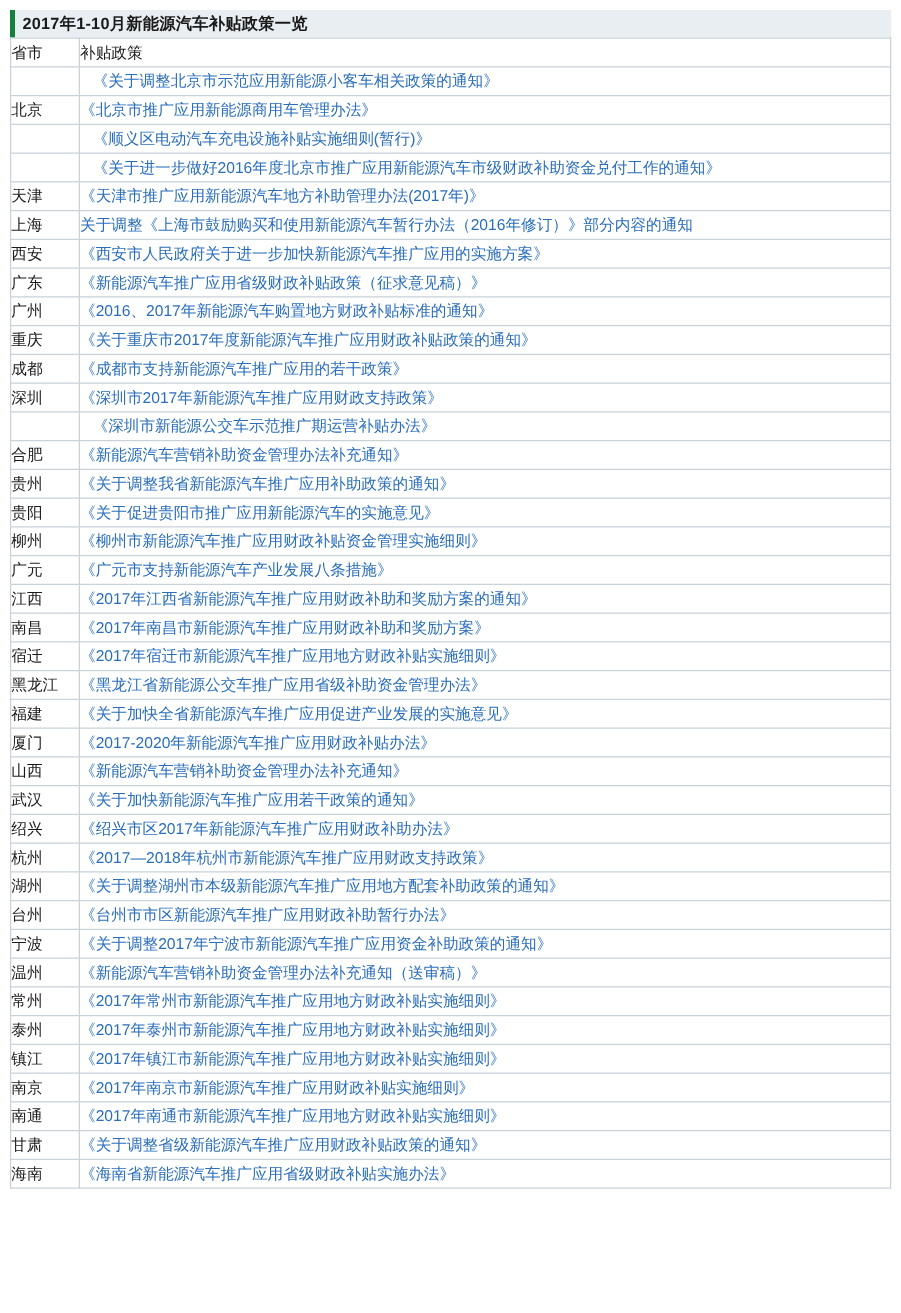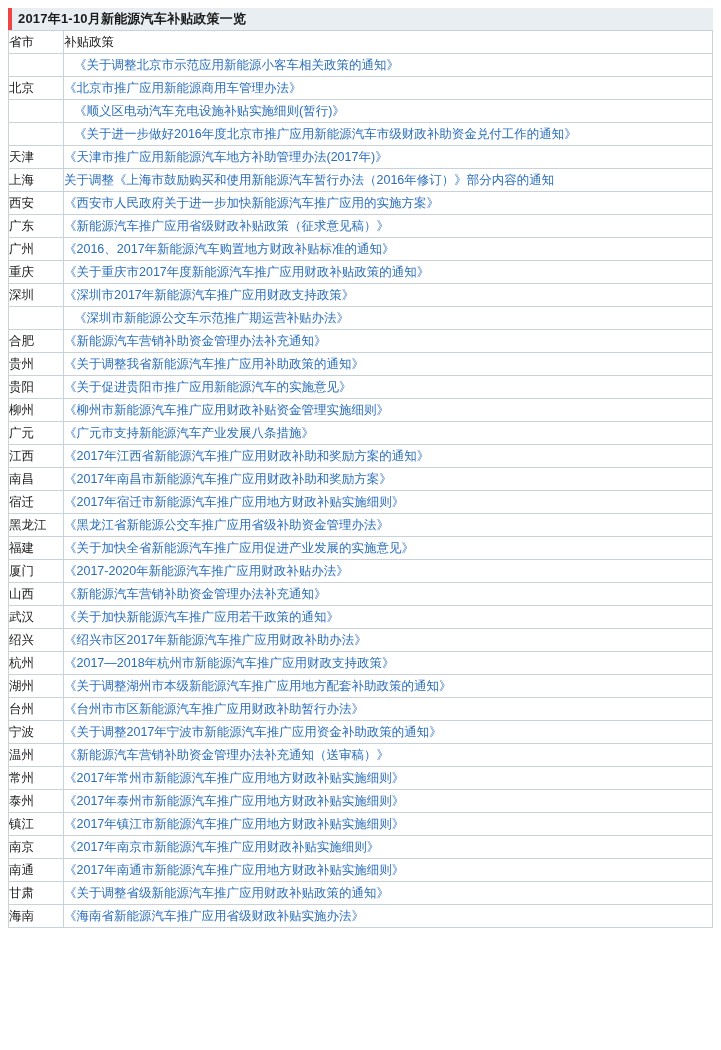--- a/index.html
+++ b/index.html
@@ -15,21 +15,21 @@
     width: 721px;
     box-sizing: border-box;
     padding: 8px 8px 10px 8px;
     background: #ffffff;
   }
   .title-bar {
     display: flex;
     align-items: center;
     height: 22px;
     background: #e9eef2;
-    border-left: 4px solid #ef4444;
+    border-left: 4px solid #15803d;
     box-sizing: border-box;
     padding-left: 6px;
     margin-bottom: 0;
   }
   .title-bar .title-text {
     font-size: 13px;
     font-weight: bold;
     color: #1a1a1a;
     letter-spacing: 0.2px;
     white-space: nowrap;
@@ -130,20 +130,24 @@
         </tr>
         <tr>
           <td class="region-cell">广州</td>
           <td class="policy-cell">《2016、2017年新能源汽车购置地方财政补贴标准的通知》</td>
         </tr>
         <tr>
           <td class="region-cell">重庆</td>
           <td class="policy-cell">《关于重庆市2017年度新能源汽车推广应用财政补贴政策的通知》</td>
         </tr>
         <tr>
+          <td class="region-cell">成都</td>
+          <td class="policy-cell">《成都市支持新能源汽车推广应用的若干政策》</td>
+        </tr>
+        <tr>
           <td class="region-cell">深圳</td>
           <td class="policy-cell">《深圳市2017年新能源汽车推广应用财政支持政策》</td>
         </tr>
         <tr>
           <td class="region-cell"></td>
           <td class="policy-cell cont">《深圳市新能源公交车示范推广期运营补贴办法》</td>
         </tr>
         <tr>
           <td class="region-cell">合肥</td>
           <td class="policy-cell">《新能源汽车营销补助资金管理办法补充通知》</td>

